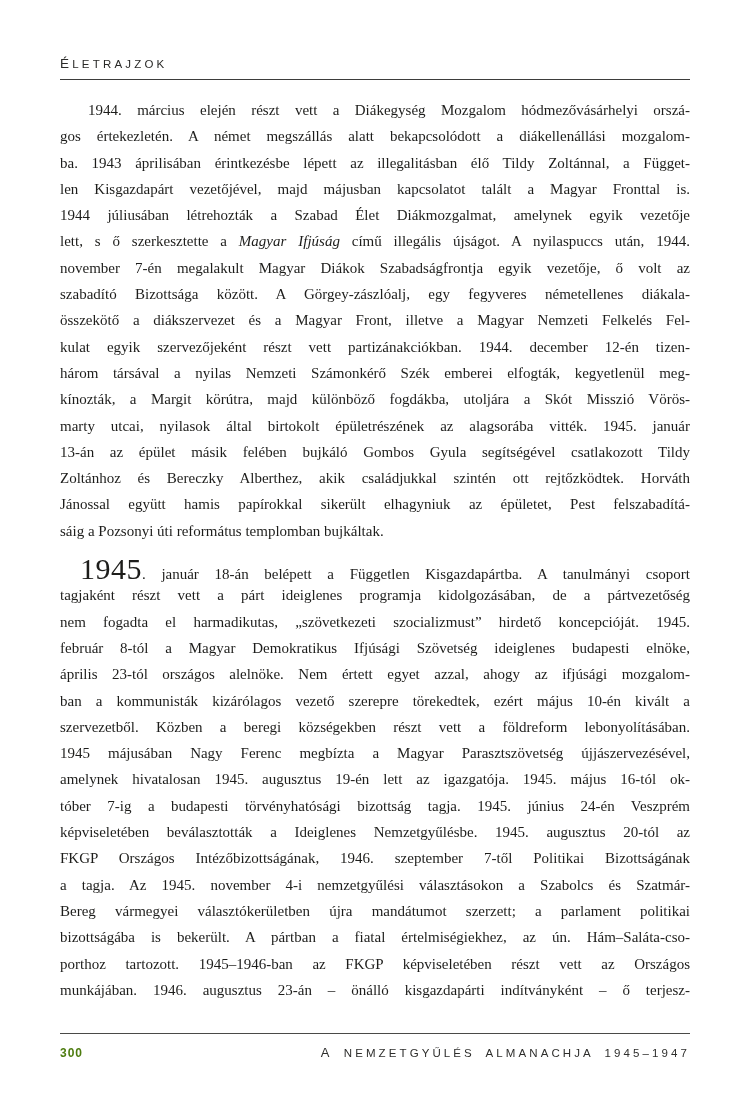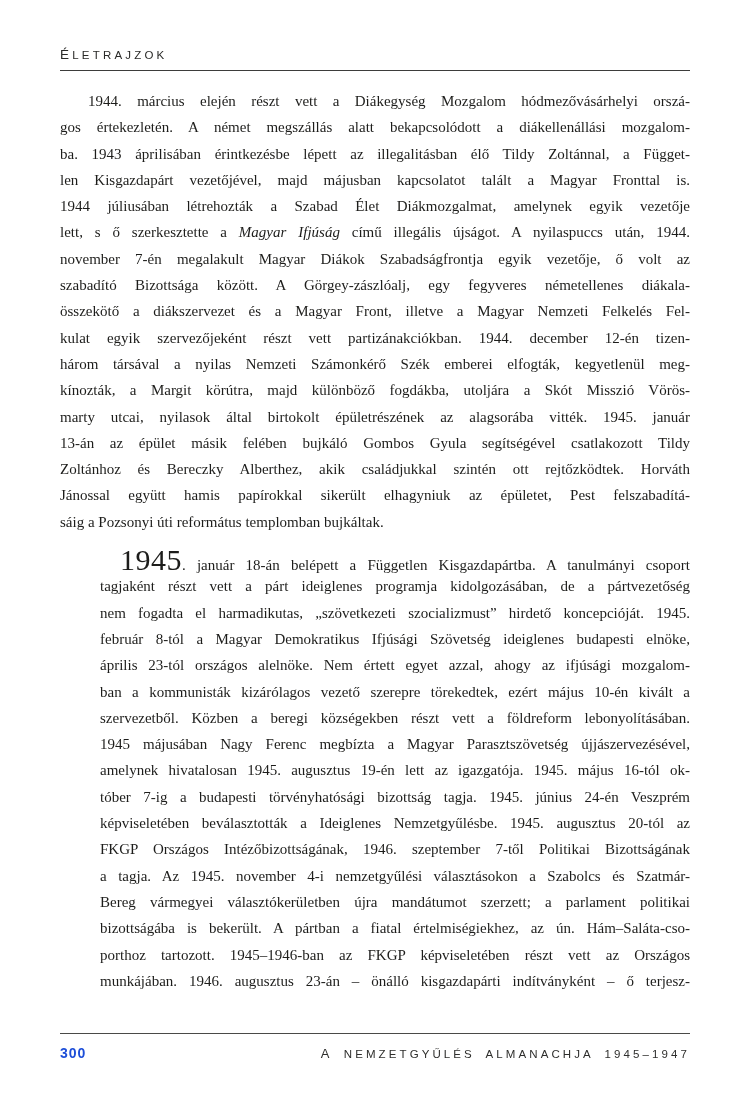--- a/index.html
+++ b/index.html
@@ -1,21 +1,21 @@
 <!DOCTYPE html>
 <html><head>
 <meta charset="utf-8">
 <style>
   html, body { margin: 0; padding: 0; background: #ffffff; }
   .page {
     position: relative;
     width: 750px;
     height: 1112px;
     box-sizing: border-box;
-    padding: 0 60px;
+    padding: 9px 60px;
     background: #ffffff;
     color: #1d1d1b;
     font-family: "Liberation Serif", serif;
     overflow: hidden;
   }
   header.running-head {
     padding-top: 48px;
     border-bottom: 1.5px solid #3d3d3b;
     padding-bottom: 8px;
   }
@@ -25,21 +25,21 @@
     letter-spacing: 3.2px;
     color: #2a2a28;
     line-height: 14px;
   }
   .header-title::first-letter { font-size: 13.5px; }
   main.body-text {
     margin-top: 17px;
     font-size: 15px;
     line-height: 26.3px;
   }
-  section.paragraph + section.paragraph { margin-top: 12px; margin-left: 40px; }
+  section.paragraph + section.paragraph { margin-top: 12px; }
   .line {
     text-align: justify;
     text-align-last: justify;
     height: 26.3px;
   }
   .line.line-end {
     text-align: center;
     text-align-last: left;
   }
   .seg-italic { font-style: italic; }
@@ -55,23 +55,23 @@
     top: 1033px;
     border-top: 1.5px solid #4a4a48;
     padding-top: 11px;
     display: flex;
     justify-content: space-between;
     align-items: baseline;
     font-family: "Liberation Sans", sans-serif;
   }
   .page-number {
     font-weight: bold;
-    font-size: 14px;
+    font-size: 12px;
     letter-spacing: 1px;
-    color: #1d4ed8;
+    color: #4d7c0f;
   }
   .book-title {
     font-size: 11.5px;
     letter-spacing: 3.1px;
     word-spacing: 5px;
     color: #2e2e2c;
   }
   .book-title::first-letter { font-size: 13px; }
 </style>
 </head>

